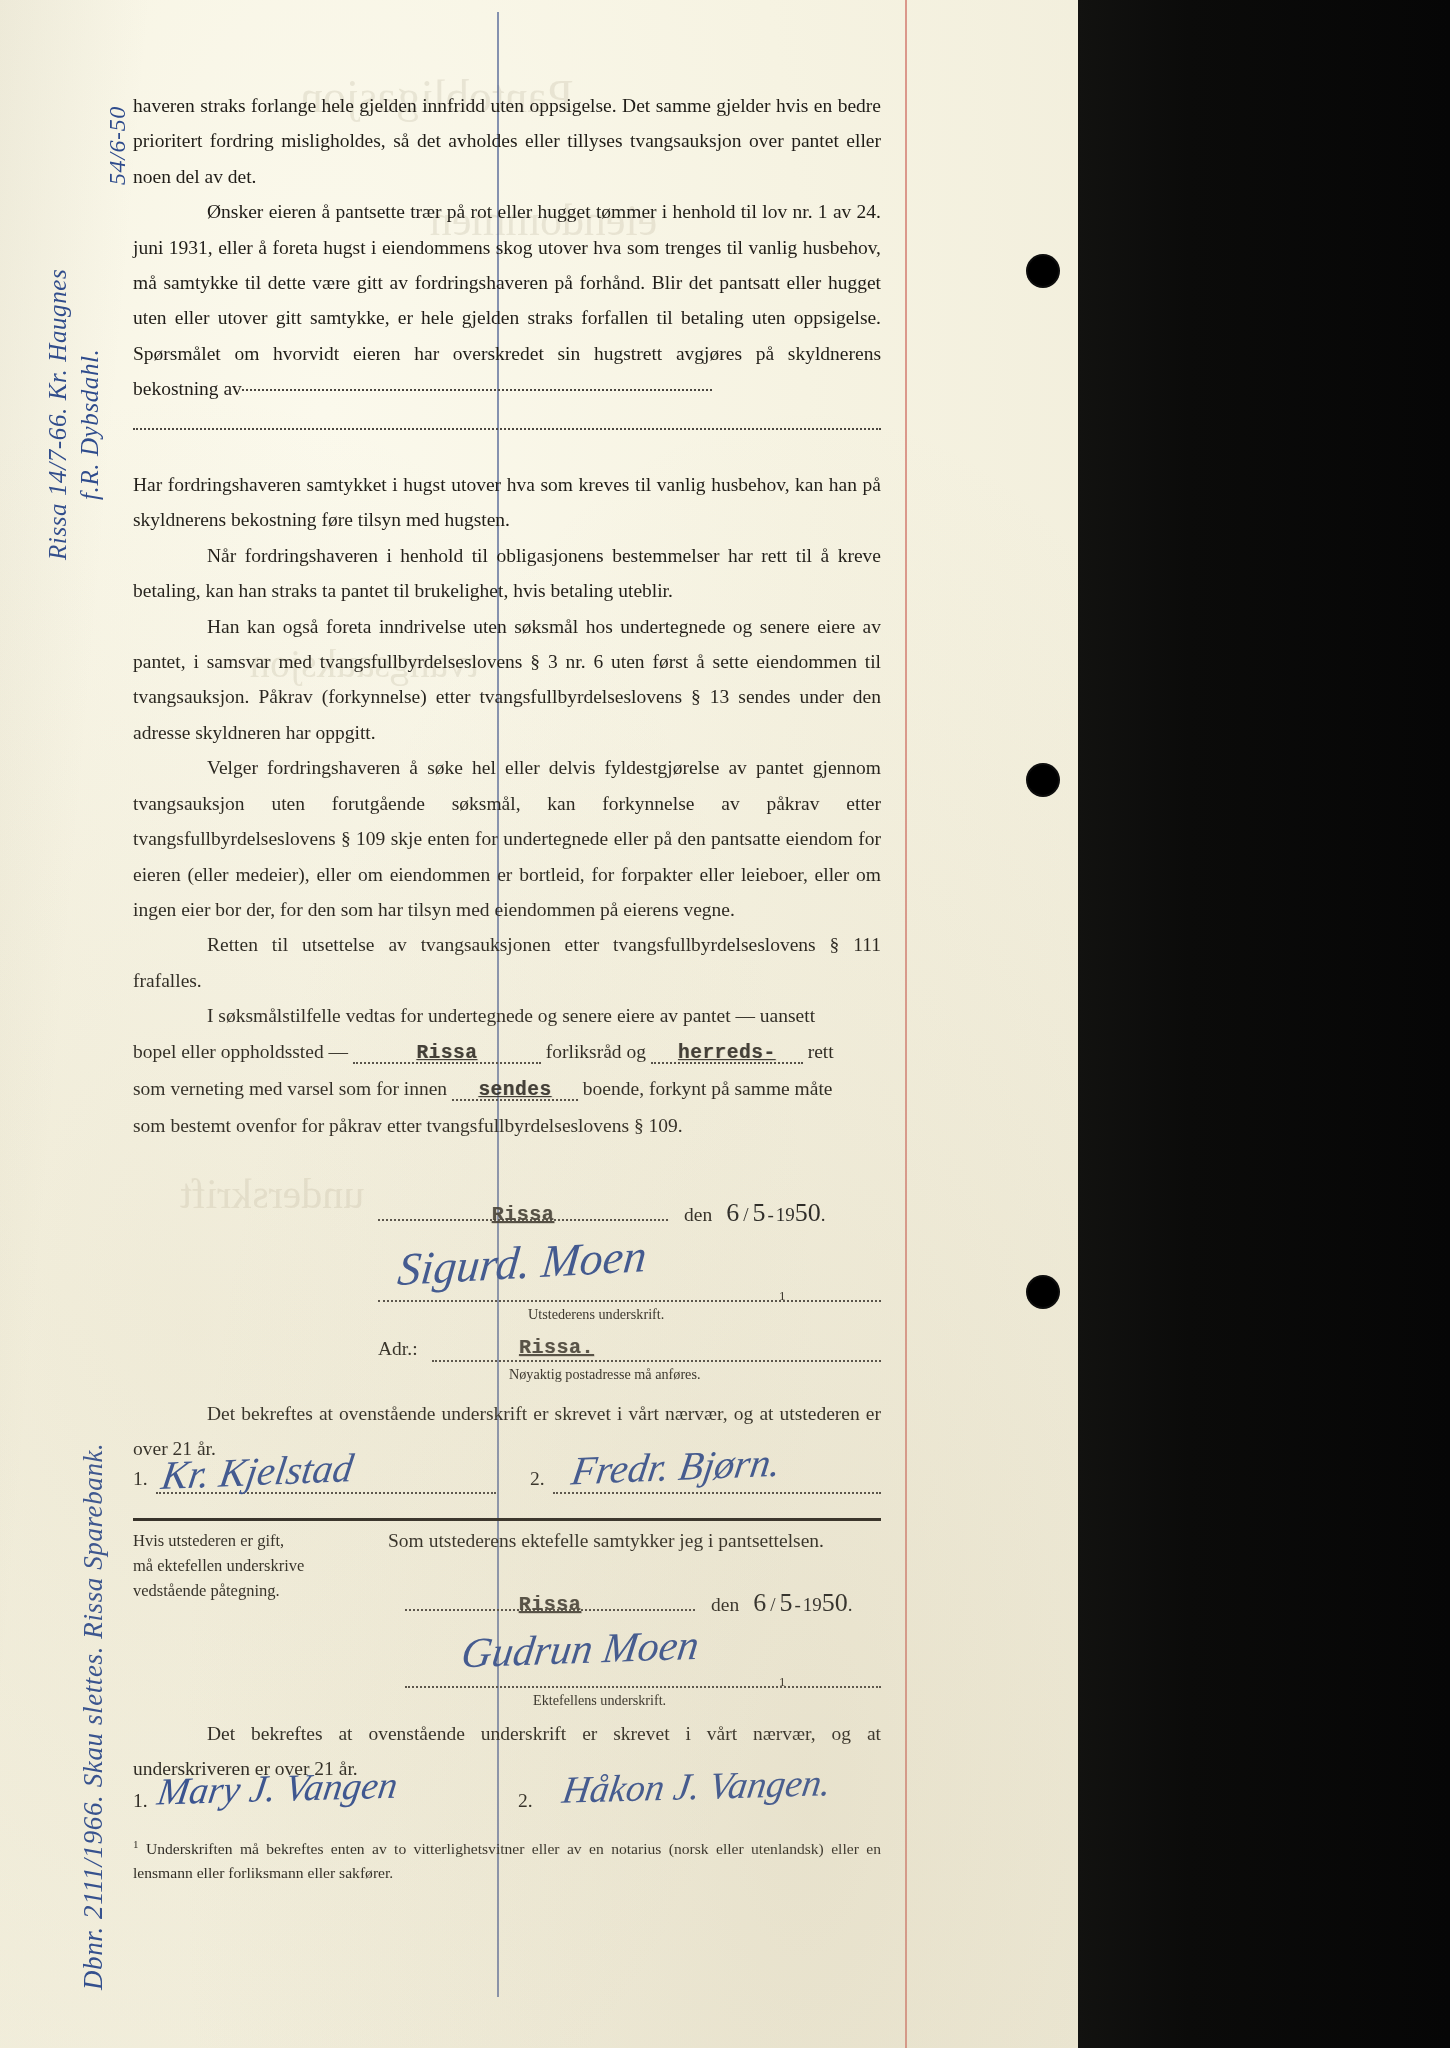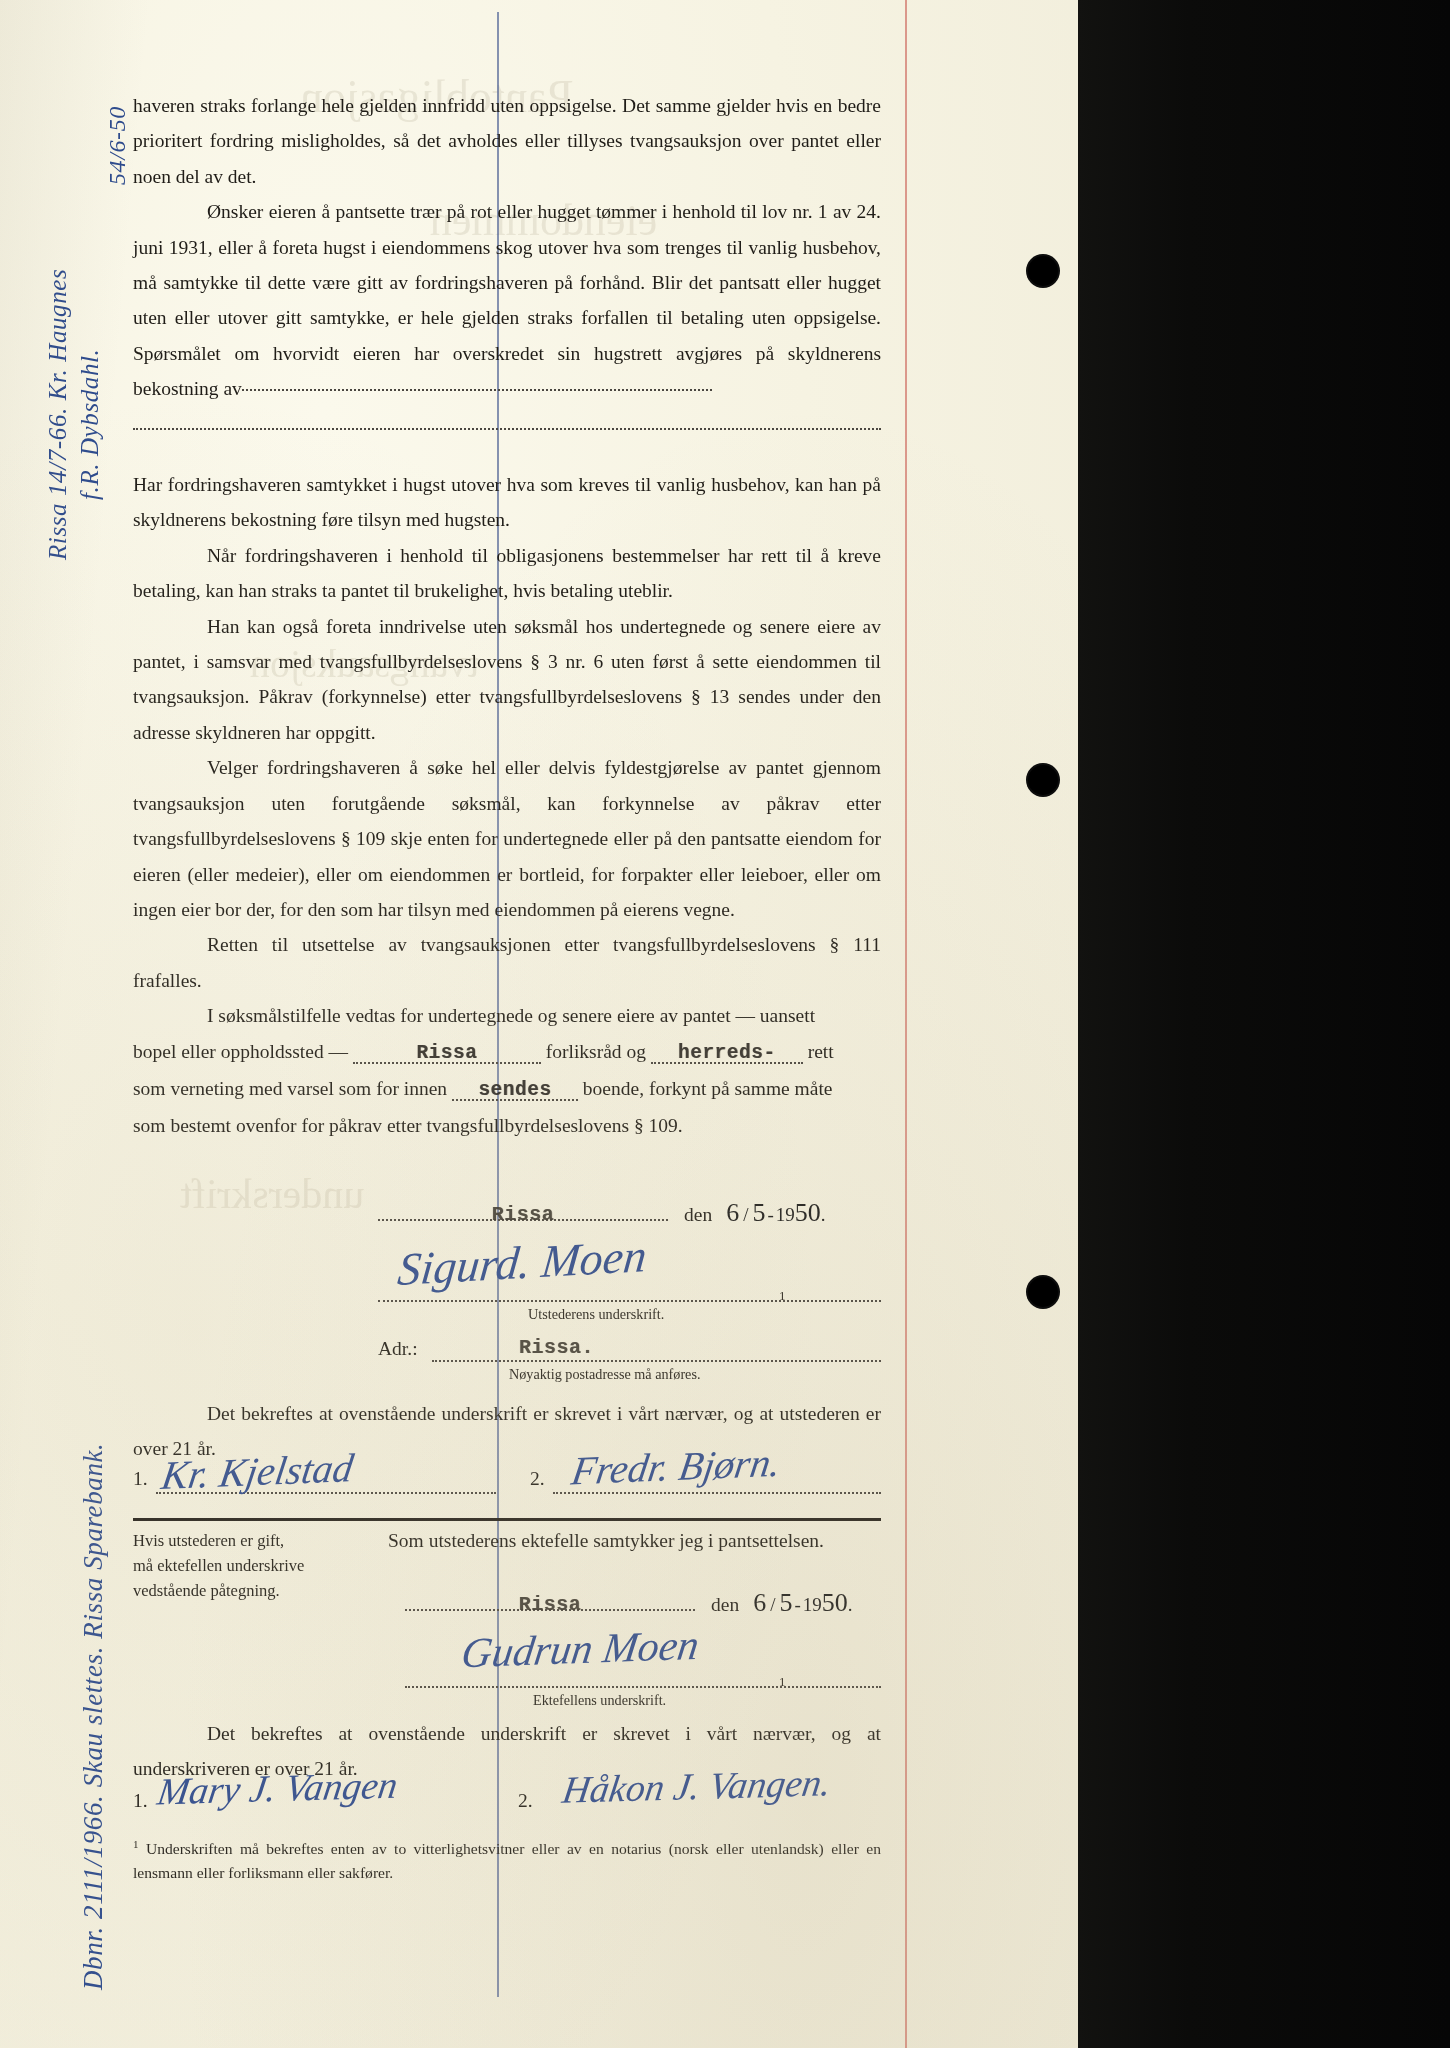--- a/index.html
+++ b/index.html
@@ -59,20 +59,21 @@
     position:relative;height:35.4px;
   }
   .fullrow .dotline{position:absolute;left:0;right:0;bottom:12px;}
   
   .typed{
     font-family:"Liberation Mono",monospace;
     font-weight:700;letter-spacing:.5px;
     color:#36322b;
     text-shadow:.6px .4px 0 rgba(90,85,75,.45), -.5px .3px 0 rgba(120,114,100,.30);
     opacity:.92;
+    text-decoration:underline;
   }
   .blank{display:inline-block;position:relative;text-align:center;}
   .blank .dotline{position:absolute;left:0;right:0;bottom:7px;}
   .blank .typed{position:relative;z-index:2;background:transparent;}
   
   .dateline{
     position:absolute;font-size:19.5px;color:#201d18;
     display:flex;align-items:flex-end;
   }
   .dateline .place{

